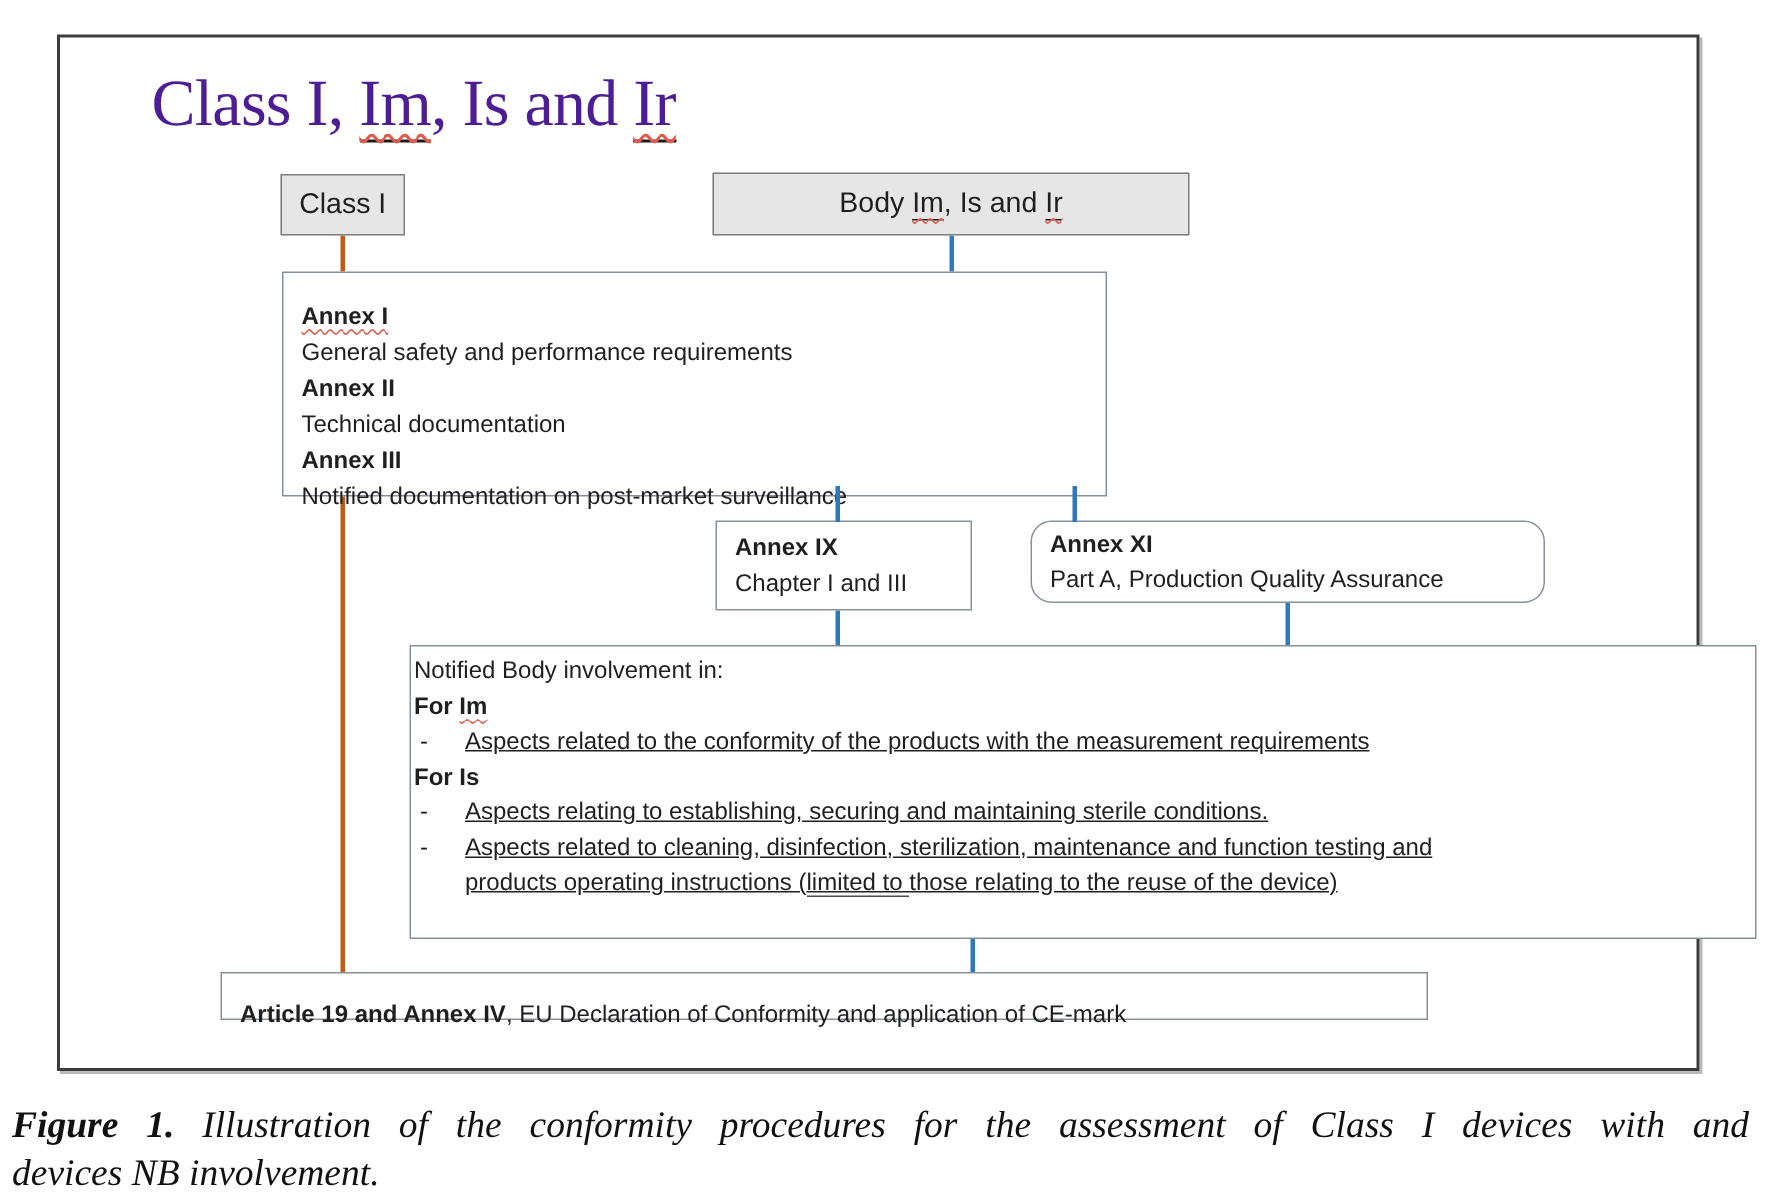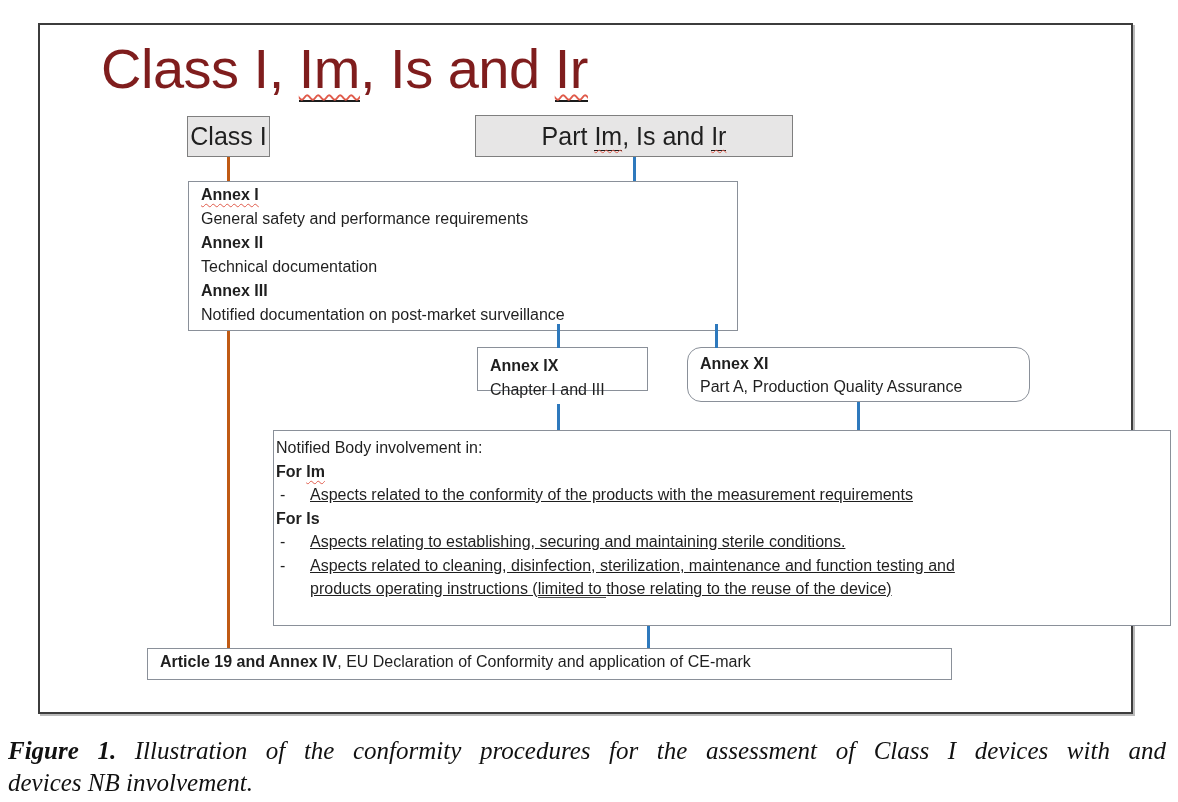--- a/index.html
+++ b/index.html
@@ -19,25 +19,26 @@
     left: 38px; top: 23px; width: 1095px; height: 691px;
     border: 2px solid var(--frame-border, #3c3c3c);
     box-shadow: 2px 2px 0 rgba(130,130,130,.55);
     background: #ffffff;
     z-index: 0;
   }
 
   
   .title {
     left: 101px; top: 40px;
-    font-size: 56px; line-height: 58px;
+    font-size: 44px; line-height: 58px;
     letter-spacing: -0.5px;
-    color: #7f1d1d;
+    color: #4c1d95;
     z-index: 2;
     white-space: nowrap;
+    font-family: Liberation Serif, serif;
   }
 
   
   .vline { width: 3px; z-index: 1; }
   .vline.orange { background: var(--connector-orange, #C05A14); }
   .vline.blue   { background: var(--connector-blue, #2E79BD); }
   .vline.over   { z-index: 3; }
 
   
   .dbox {
@@ -45,21 +46,21 @@
     border: 1.5px solid var(--box-border, #8A9099);
     z-index: 2;
     font-size: 16px;
     line-height: 24px;
   }
   .hbox {
     background: var(--header-fill, #E7E6E6);
     border: 1.5px solid var(--header-border, #7F7F7F);
     z-index: 2;
     display: flex; align-items: center; justify-content: center;
-    font-size: 25px;
+    font-size: 19px;
     white-space: nowrap;
     text-align: center;
   }
   .b { font-weight: bold; }
 
   
   .sq {
     text-decoration-line: underline;
     text-decoration-style: wavy;
     text-decoration-color: var(--squiggle, #E05B4B);
@@ -75,25 +76,25 @@
     text-decoration-thickness: 1.5px;
     text-underline-offset: 6px;
   }
   .hbox .usq {
     border-bottom-width: 1.5px;
     text-underline-offset: 4px;
     text-decoration-thickness: 1px;
   }
   .ulined { border-bottom: 1.5px solid #4a4a4a; }
 
-  .box-annex { left: 188px; top: 181px; width: 550px; height: 150px; padding: 1px 12px; }
-  .box-ix    { left: 477px; top: 347px; width: 171px; height: 44px; padding: 6px 12px; line-height: 24px; }
+  .box-annex { left: 188px; top: 181px; width: 550px; height: 150px; padding: 18px 12px; }
+  .box-ix    { left: 477px; top: 347px; width: 171px; height: 60px; padding: 6px 12px; line-height: 24px; }
   .box-xi    { left: 687px; top: 347px; width: 343px; height: 55px; padding: 4px 12px; line-height: 23px; border-radius: 14px; }
   .box-nb    { left: 273px; top: 430px; width: 898px; height: 196px; padding: 5px 2px; line-height: 23.5px; }
-  .box-art   { left: 147px; top: 648px; width: 805px; height: 32px; padding: 0 12px; line-height: 25px; white-space: nowrap; }
+  .box-art   { left: 147px; top: 648px; width: 805px; height: 32px; padding: 15px 12px; line-height: 25px; white-space: nowrap; }
 
   .bullet { display: flex; }
   .bullet .dash { width: 30px; flex: 0 0 30px; padding-left: 4px; }
   .bullet .btext { flex: 1; text-decoration: underline; }
 
   
   .caption {
     left: 8px; top: 735px; width: 1158px;
     font-family: "Liberation Serif", serif;
     font-style: italic;
@@ -120,21 +121,21 @@
   <div class="abs vline blue over" style="left:715px; top:324px; height:24px;"></div>
   <div class="abs vline blue" style="left:557px; top:404px; height:28px;"></div>
   <div class="abs vline blue" style="left:857px; top:400px; height:32px;"></div>
   <div class="abs vline blue" style="left:647px; top:622px; height:28px;"></div>
 
   <div class="abs hbox" style="left:187px; top:116px; width:83px; height:41px;">
       <span>Class I</span>
     </div>
 
   <div class="abs hbox" style="left:475px; top:115px; width:318px; height:42px;">
-      <span><span>Part </span><span class="usq">Im</span><span>, Is and </span><span class="usq">Ir</span></span>
+      <span><span>Body </span><span class="usq">Im</span><span>, Is and </span><span class="usq">Ir</span></span>
     </div>
 
   <div class="abs dbox box-annex">
     <div class="b sq">Annex I</div>
     <div>General safety and performance requirements</div>
     <div class="b">Annex II</div>
     <div>Technical documentation</div>
     <div class="b">Annex III</div>
     <div>Notified documentation on post-market surveillance</div>
   </div>

